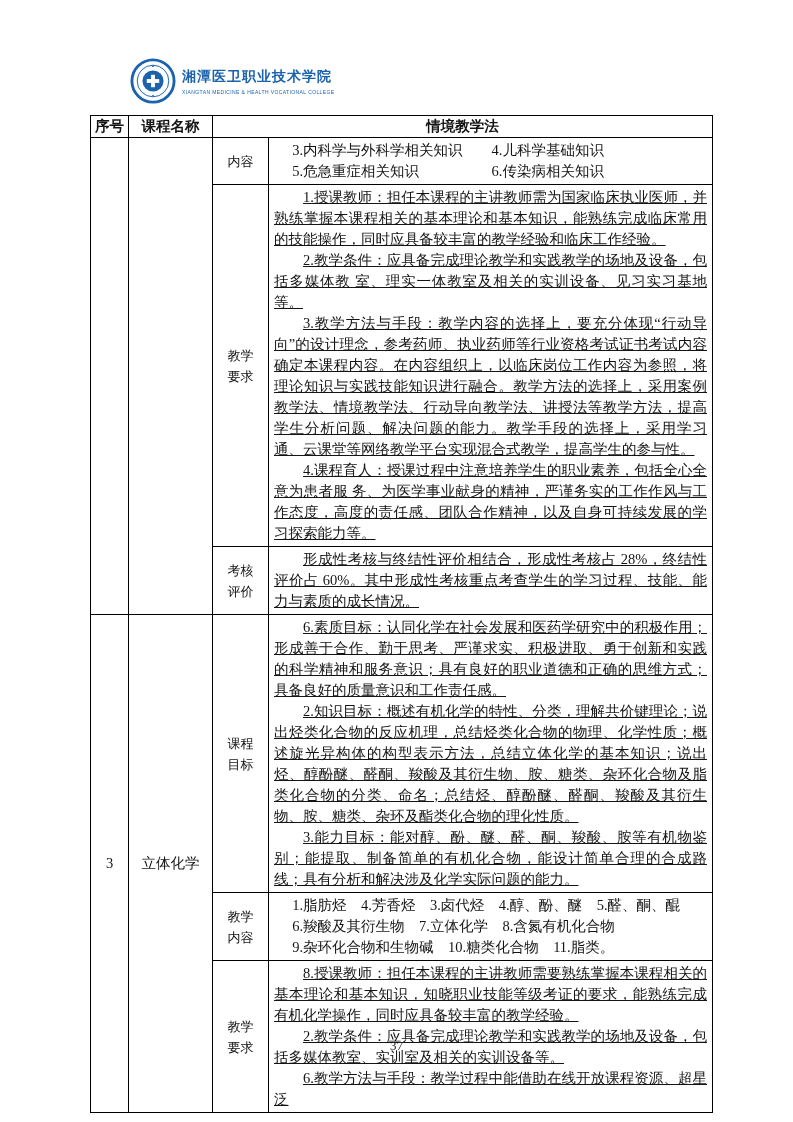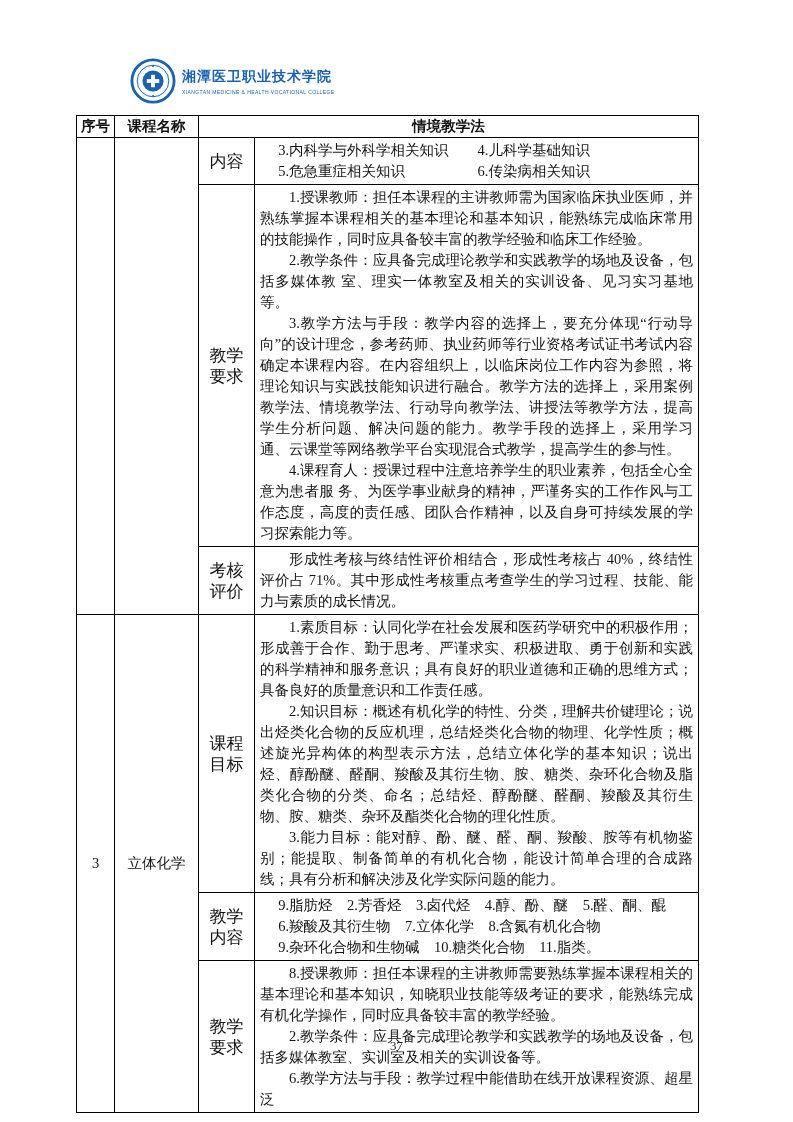--- a/index.html
+++ b/index.html
@@ -16,45 +16,45 @@
   .brand-cn {
     color:#1c63ae; font-weight:bold; font-size:14px; letter-spacing:1px;
     font-family:"Liberation Serif","DejaVu Serif",serif;
   }
   .brand-en {
     color:#1c63ae; font-size:5px; letter-spacing:0.4px; margin-top:3px;
     font-family:"Liberation Sans","DejaVu Sans",sans-serif;
   }
   
   table.doc-table {
-    position:absolute; left:76px; top:115px; width:622px;
+    position:absolute; left:90px; top:115px; width:622px;
     border-collapse:collapse; table-layout:fixed;
   }
   .doc-table td, .doc-table th { border:1px solid #000; }
   .doc-table th {
     font-size:14.5px; font-weight:bold; text-align:center;
     padding:1px 2px; line-height:19px;
   }
   .col-seq { width:38px; }
   .col-course { width:84px; }
   .col-label { width:56px; }
   .col-content { width:444px; }
   .seq-cell, .course-cell {
     text-align:center; vertical-align:middle; font-size:14.5px; line-height:21px;
   }
   .label-cell {
-    text-align:center; vertical-align:middle; font-size:17px;
+    text-align:center; vertical-align:middle; font-size:13px;
     line-height:21px; white-space:pre-line; padding:2px 1px;
   }
   .content-cell {
     vertical-align:top; font-size:14.5px; line-height:21px;
     padding:2px 5px; text-align:justify;
   }
   .content-cell p { margin:0; }
-  .content-cell p.indent { text-indent:2em; }
+  .content-cell p.indent { text-indent:2em;text-decoration:underline; }
   .content-cell p.list-line { padding-left:1.25em; text-align:left; }
   
   .page-number {
     position:absolute; left:0; top:1038px; width:793px;
     text-align:center; font-size:13px; color:#222;
   }
 </style>
 </head>
 <body>
 
@@ -109,41 +109,41 @@
         <p class="indent">2.教学条件：应具备完成理论教学和实践教学的场地及设备，包括多媒体教 室、理实一体教室及相关的实训设备、见习实习基地等。</p>
         <p class="indent">3.教学方法与手段：教学内容的选择上，要充分体现“行动导向”的设计理念，参考药师、执业药师等行业资格考试证书考试内容确定本课程内容。在内容组织上，以临床岗位工作内容为参照，将理论知识与实践技能知识进行融合。教学方法的选择上，采用案例教学法、情境教学法、行动导向教学法、讲授法等教学方法，提高学生分析问题、解决问题的能力。教学手段的选择上，采用学习通、云课堂等网络教学平台实现混合式教学，提高学生的参与性。</p>
         <p class="indent">4.课程育人：授课过程中注意培养学生的职业素养，包括全心全意为患者服 务、为医学事业献身的精神，严谨务实的工作作风与工作态度，高度的责任感、团队合作精神，以及自身可持续发展的学习探索能力等。</p>
       </td>
     </tr>
 
     <tr>
       <td class="label-cell">考核
 评价</td>
       <td class="content-cell">
-        <p class="indent">形成性考核与终结性评价相结合，形成性考核占 40%，终结性评价占 71%。其中形成性考核重点考查学生的学习过程、技能、能力与素质的成长情况。</p>
+        <p class="indent">形成性考核与终结性评价相结合，形成性考核占 28%，终结性评价占 60%。其中形成性考核重点考查学生的学习过程、技能、能力与素质的成长情况。</p>
       </td>
     </tr>
 
     <tr>
       <td class="seq-cell" rowspan="3">3</td>
       <td class="course-cell" rowspan="3">立体化学</td>
       <td class="label-cell">课程
 目标</td>
       <td class="content-cell">
-        <p class="indent">1.素质目标：认同化学在社会发展和医药学研究中的积极作用；形成善于合作、勤于思考、严谨求实、积极进取、勇于创新和实践的科学精神和服务意识；具有良好的职业道德和正确的思维方式；具备良好的质量意识和工作责任感。</p>
+        <p class="indent">6.素质目标：认同化学在社会发展和医药学研究中的积极作用；形成善于合作、勤于思考、严谨求实、积极进取、勇于创新和实践的科学精神和服务意识；具有良好的职业道德和正确的思维方式；具备良好的质量意识和工作责任感。</p>
         <p class="indent">2.知识目标：概述有机化学的特性、分类，理解共价键理论；说出烃类化合物的反应机理，总结烃类化合物的物理、化学性质；概述旋光异构体的构型表示方法，总结立体化学的基本知识；说出烃、醇酚醚、醛酮、羧酸及其衍生物、胺、糖类、杂环化合物及脂类化合物的分类、命名；总结烃、醇酚醚、醛酮、羧酸及其衍生物、胺、糖类、杂环及酯类化合物的理化性质。</p>
         <p class="indent">3.能力目标：能对醇、酚、醚、醛、酮、羧酸、胺等有机物鉴别；能提取、制备简单的有机化合物，能设计简单合理的合成路线；具有分析和解决涉及化学实际问题的能力。</p>
       </td>
     </tr>
 
     <tr>
       <td class="label-cell">教学
 内容</td>
       <td class="content-cell">
-        <p class="list-line">9.脂肪烃　2.芳香烃　3.卤代烃　4.醇、酚、醚　5.醛、酮、醌</p>
+        <p class="list-line">1.脂肪烃　4.芳香烃　3.卤代烃　4.醇、酚、醚　5.醛、酮、醌</p>
         <p class="list-line">6.羧酸及其衍生物　7.立体化学　8.含氮有机化合物</p>
         <p class="list-line">9.杂环化合物和生物碱　10.糖类化合物　11.脂类。</p>
       </td>
     </tr>
 
     <tr>
       <td class="label-cell">教学
 要求</td>
       <td class="content-cell">
         <p class="indent">8.授课教师：担任本课程的主讲教师需要熟练掌握本课程相关的基本理论和基本知识，知晓职业技能等级考证的要求，能熟练完成有机化学操作，同时应具备较丰富的教学经验。</p>

